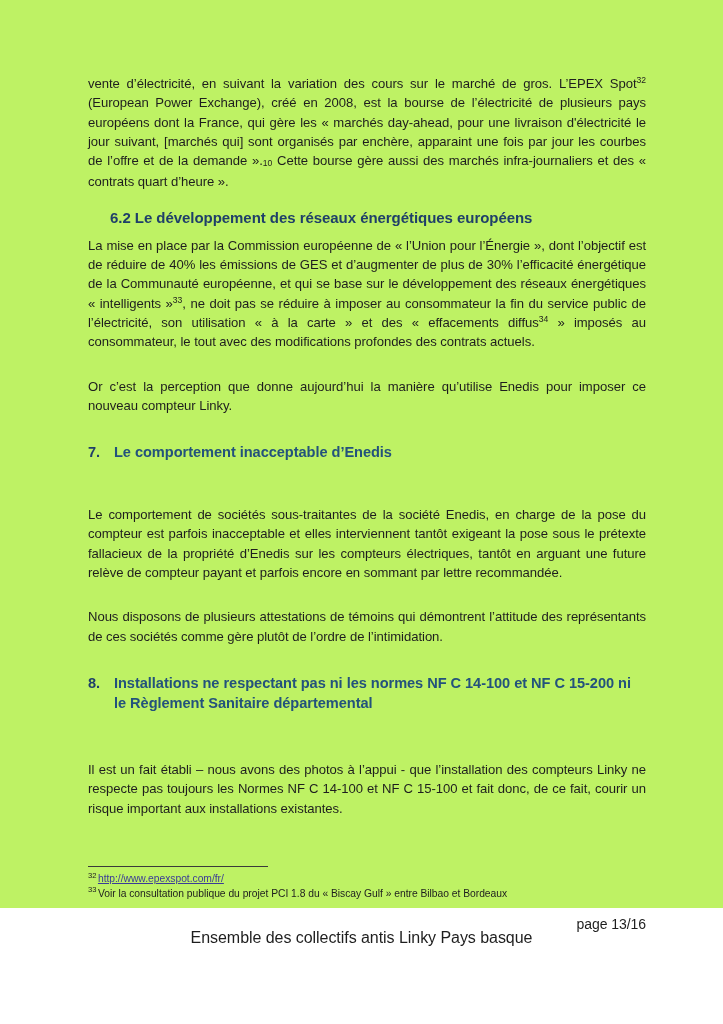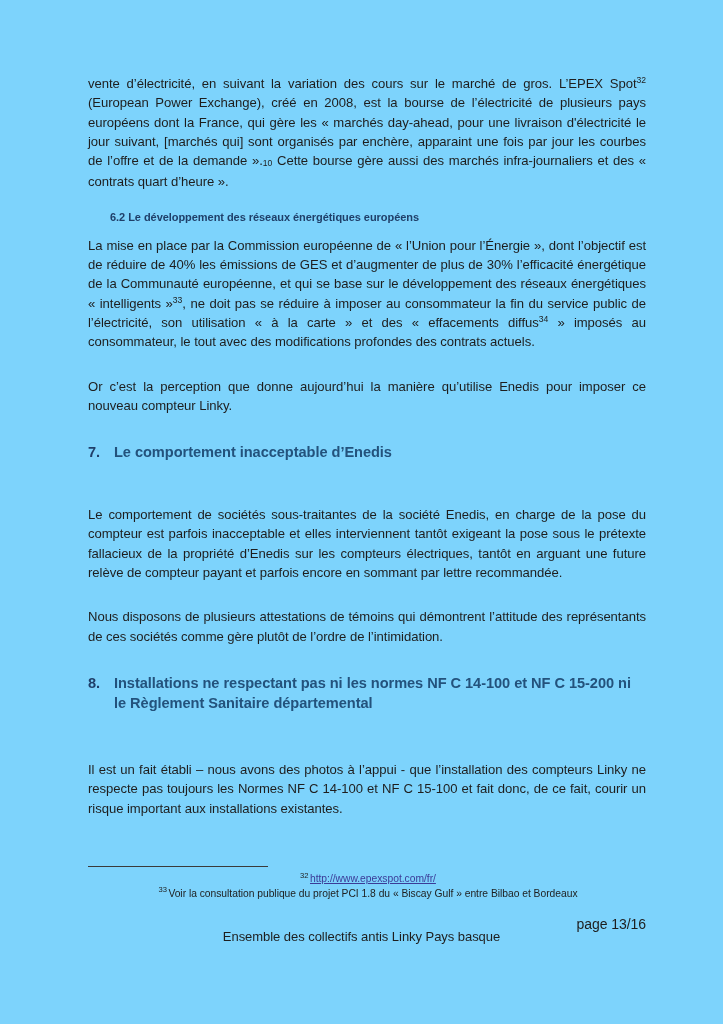--- a/index.html
+++ b/index.html
@@ -14,22 +14,22 @@
     position: relative;
     font-family: "Liberation Sans", sans-serif;
     color: #222222;
     overflow: hidden;
   }
 
   .page {
     position: absolute;
     top: 0; left: 0;
     width: 723px;
-    height: 1024px;
-    background: #7dd3fc;
+    height: 908px;
+    background: #bef264;
   }
 
   .content {
     position: absolute;
     left: 88px;
     top: 74px;
     width: 558px;
   }
 
   p.body-par {
@@ -55,21 +55,21 @@
     font-size: 8.6px;
     vertical-align: baseline;
     position: relative;
     top: 1px;
     letter-spacing: 0;
   }
 
   h2.sub-head {
     margin: 16px 0 9px 0;
     padding-left: 22px;
-    font-size: 11px;
+    font-size: 15px;
     font-weight: bold;
     color: #1f3f69;
     line-height: 19px;
     letter-spacing: -0.05px;
   }
 
   h1.main-head {
     margin: 27px 0 9px 0;
     font-size: 14.6px;
     font-weight: bold;
@@ -106,41 +106,40 @@
     height: 0;
     border-top: 1.1px solid #3a3a3a;
     margin: 0 0 5px 0;
   }
   .fn-line {
     font-size: 10.3px;
     line-height: 14.6px;
     color: #1e1e1e;
     white-space: nowrap;
     letter-spacing: -0.02px;
-    text-align: center;
   }
   .fn-line sup {
     font-size: 7.6px;
     vertical-align: super;
     line-height: 0;
     margin-right: 1.5px;
   }
   .fn-link {
     color: #3b3b97;
     text-decoration: underline;
   }
 
   
   .footer-center {
     position: absolute;
     left: 0;
     top: 929px;
     width: 723px;
     text-align: center;
-    font-size: 13px;
+    font-size: 16px;
     color: #1e1e1e;
     letter-spacing: -0.05px;
   }
   .footer-page {
     position: absolute;
     top: 916px;
     right: 77px;
     font-size: 14px;
     color: #1e1e1e;
     letter-spacing: -0.05px;

